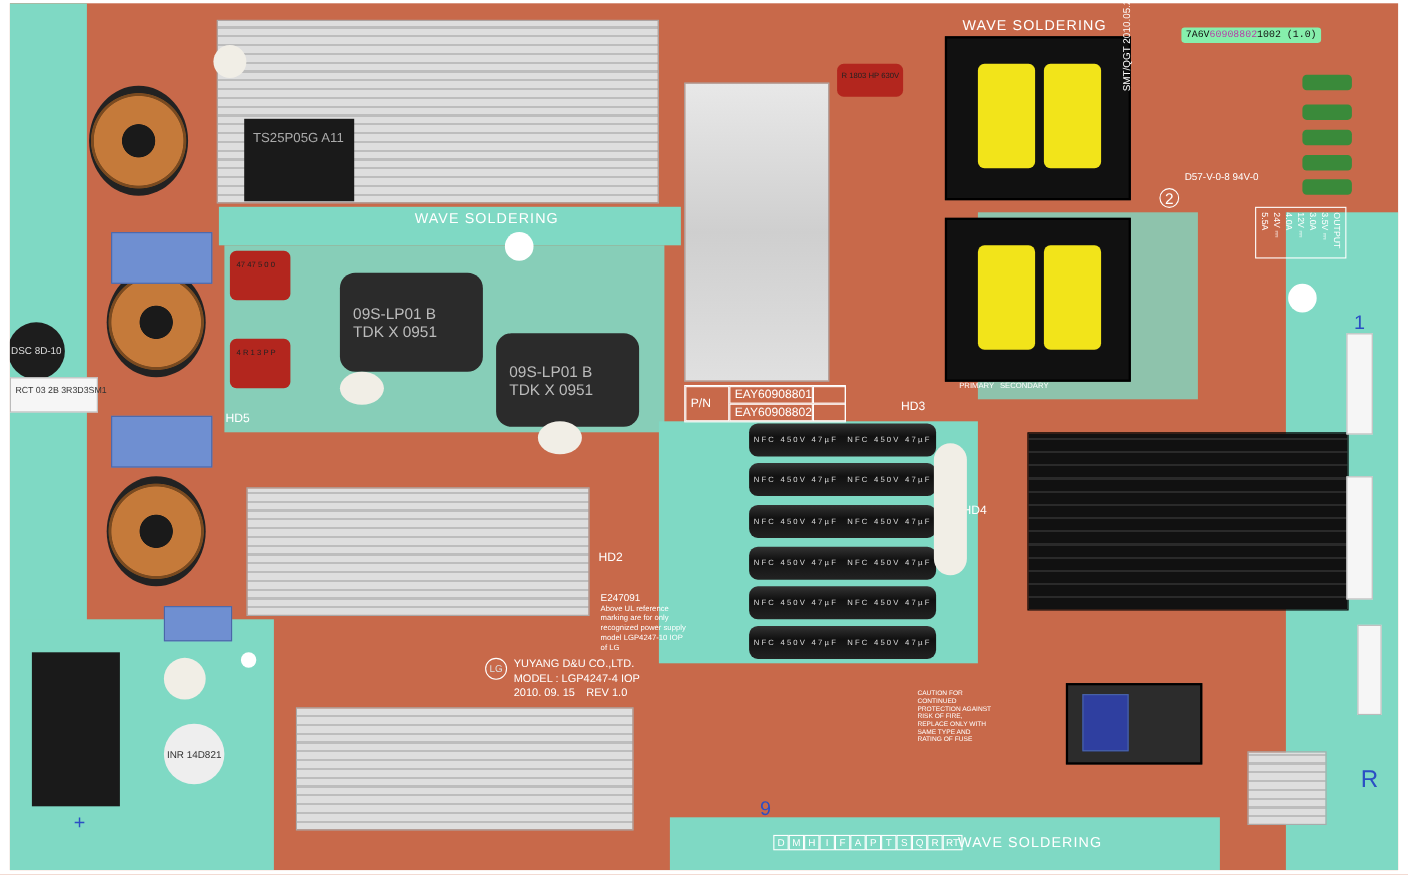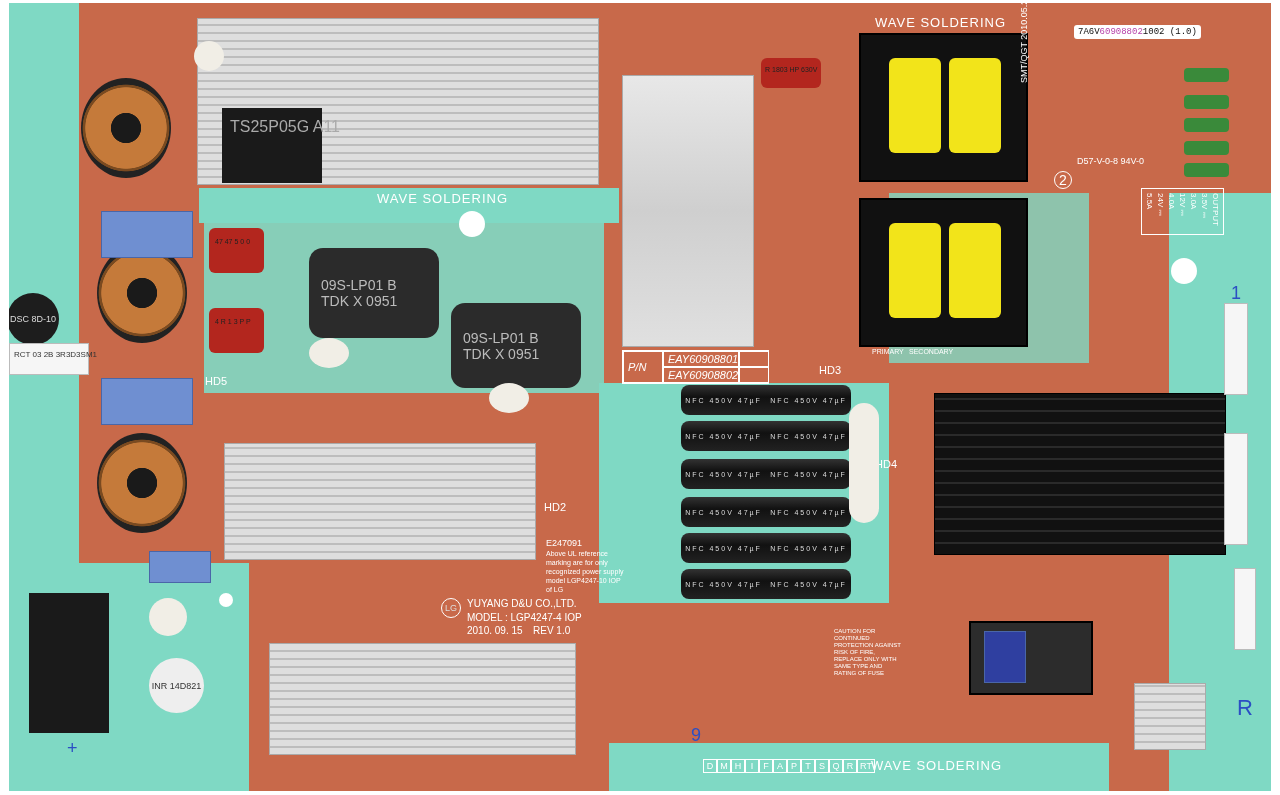--- a/index.html
+++ b/index.html
@@ -13,23 +13,23 @@
   .xfmr{position:absolute;background:#111;border:2px solid #000;}
   .yellow{position:absolute;background:#f2e41a;border-radius:6px;}
   .cap-blue{position:absolute;background:#6f8fd1;border:1px solid #4a66a8;}
   .cap-red{position:absolute;background:#b3261e;border-radius:6px;}
   .elcap{position:absolute;background:linear-gradient(180deg,#333,#111 40%,#222);border-radius:8px;color:#ddd;font-size:7px;letter-spacing:2px;display:flex;align-items:center;justify-content:space-around;}
   .choke{position:absolute;background:#2b2b2b;border-radius:14px;color:#bbb;font-size:14px;display:flex;flex-direction:column;justify-content:center;padding-left:12px;box-sizing:border-box;}
   .silk{position:absolute;color:#fff;font-size:11px;white-space:nowrap;}
   .silk.big{font-size:13px;letter-spacing:1px;}
   .blob{position:absolute;background:#f1eee6;border-radius:50%;}
   .hole{position:absolute;background:#fff;border-radius:50%;}
-  .pn-box{position:absolute;border:1px solid #fff;display:grid;grid-template-columns:40px 1fr 30px;grid-template-rows:1fr 1fr;color:#fff;font-size:11px;font-style:italic;}
+  .pn-box{position:absolute;border:1px solid #fff;display:grid;grid-template-columns:40px 1fr 30px;grid-template-rows:1fr 1fr;color:#fff;font-size:11px;}
   .pn-box div{border:1px solid #fff;display:flex;align-items:center;padding-left:4px;}
-  .label-sticker{position:absolute;background:#ffffff;border-radius:3px;font-size:9px;color:#111;font-family:"Liberation Mono",monospace;padding:2px 4px;}
+  .label-sticker{position:absolute;background:#86efac;border-radius:3px;font-size:9px;color:#111;font-family:"Liberation Mono",monospace;padding:2px 4px;}
   .label-sticker .hl{color:#b53fa8;}
   .out-box{position:absolute;border:1px solid #fff;color:#fff;font-size:8px;transform:rotate(90deg);transform-origin:left top;padding:2px 4px;line-height:11px;}
   .table-row{position:absolute;display:flex;}
   .table-row span{border:1px solid #fff;width:12px;height:12px;color:#fff;font-size:9px;text-align:center;line-height:12px;}
   .resistor{position:absolute;background:#3a8a3a;border-radius:4px;}
   .transistor{position:absolute;background:#1a1a1a;}
   .connector{position:absolute;background:#f6f6f6;border:1px solid #bbb;}
   .disc{position:absolute;border-radius:50%;background:#1d1d1d;color:#ddd;font-size:9px;display:flex;align-items:center;justify-content:center;text-align:center;}
 </style>
 </head>
@@ -41,21 +41,21 @@
   <div class="green" style="left:190px;top:185px;width:420px;height:35px;"></div>
   <div class="green" style="left:195px;top:220px;width:400px;height:170px;opacity:.9;"></div>
   <div class="green" style="left:590px;top:380px;width:290px;height:220px;"></div>
   <div class="green" style="left:600px;top:740px;width:500px;height:48px;"></div>
   <div class="green" style="left:1160px;top:190px;width:102px;height:600px;"></div>
   <div class="green" style="left:880px;top:190px;width:200px;height:170px;opacity:.8;"></div>
   <div class="green" style="left:0;top:560px;width:240px;height:228px;"></div>
 
   <div class="heatsink ribbed" style="left:188px;top:15px;width:400px;height:165px;"></div>
   <div class="transistor" style="left:213px;top:105px;width:100px;height:75px;">
-    <div class="silk" style="left:8px;top:10px;color:#aaa;font-size:16px;">TS25P05G  A11</div>
+    <div class="silk" style="left:8px;top:10px;color:#aaa;font-size:12px;">TS25P05G  A11</div>
   </div>
   <div class="silk big" style="left:368px;top:188px;">WAVE SOLDERING</div>
 
   <div class="toroid" style="left:72px;top:75px;width:90px;height:100px;"></div>
   <div class="toroid" style="left:88px;top:240px;width:90px;height:100px;"></div>
   <div class="toroid" style="left:88px;top:430px;width:90px;height:100px;"></div>
 
   <div class="cap-blue" style="left:92px;top:208px;width:90px;height:45px;"></div>
   <div class="cap-blue" style="left:92px;top:375px;width:90px;height:45px;"></div>
   <div class="cap-blue" style="left:140px;top:548px;width:60px;height:30px;"></div>

